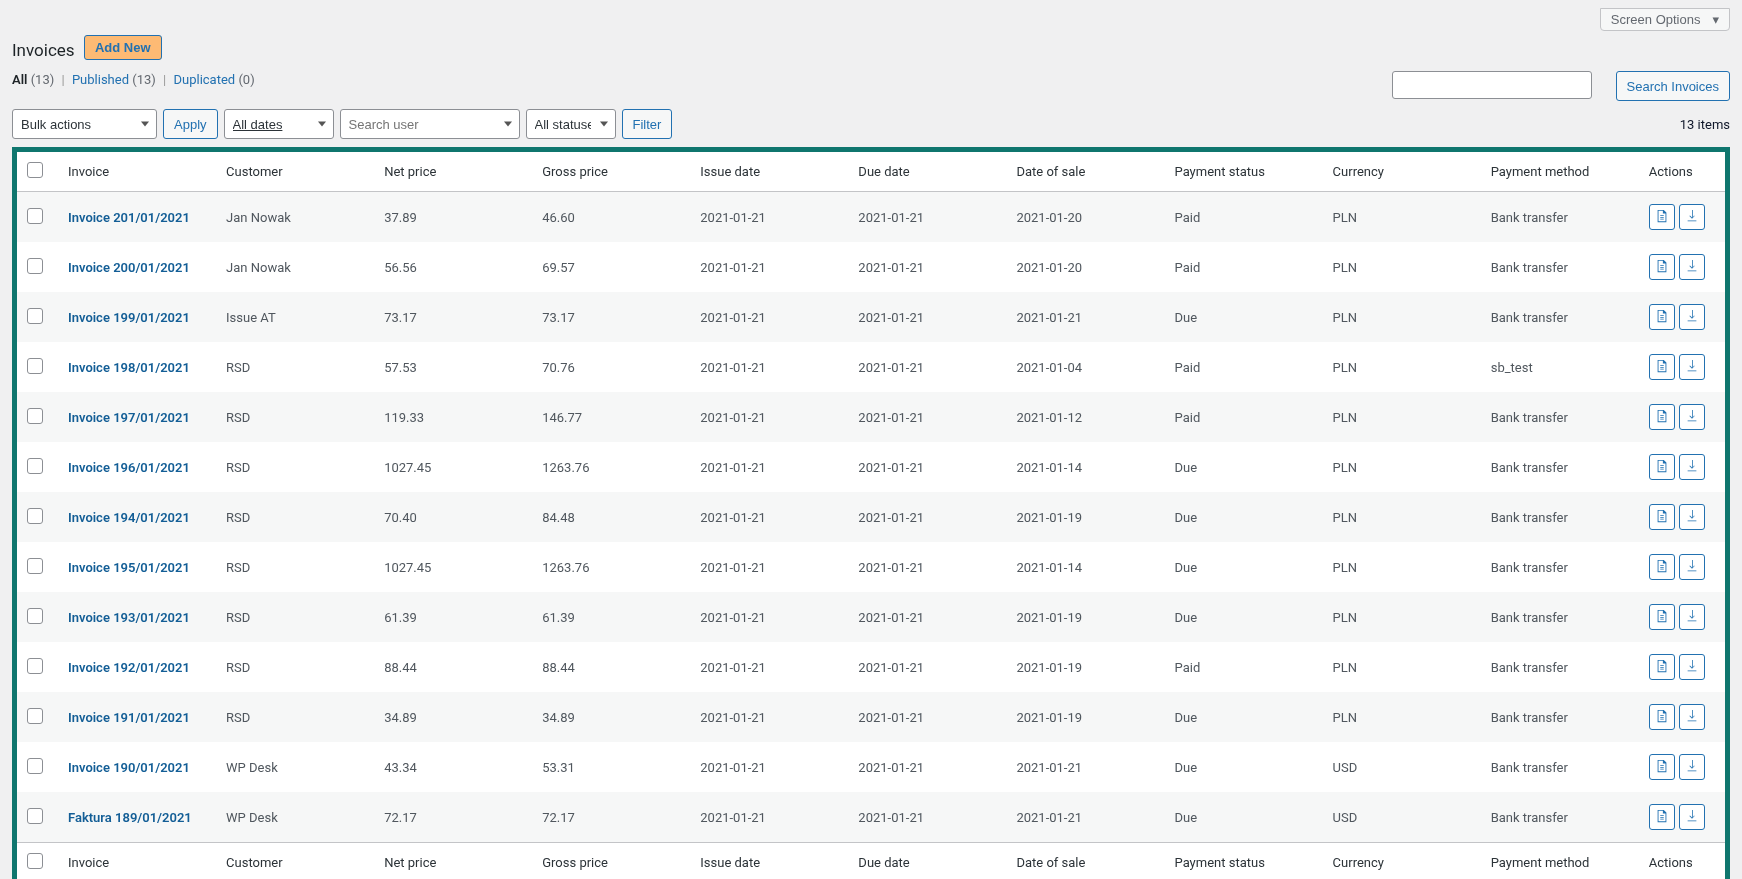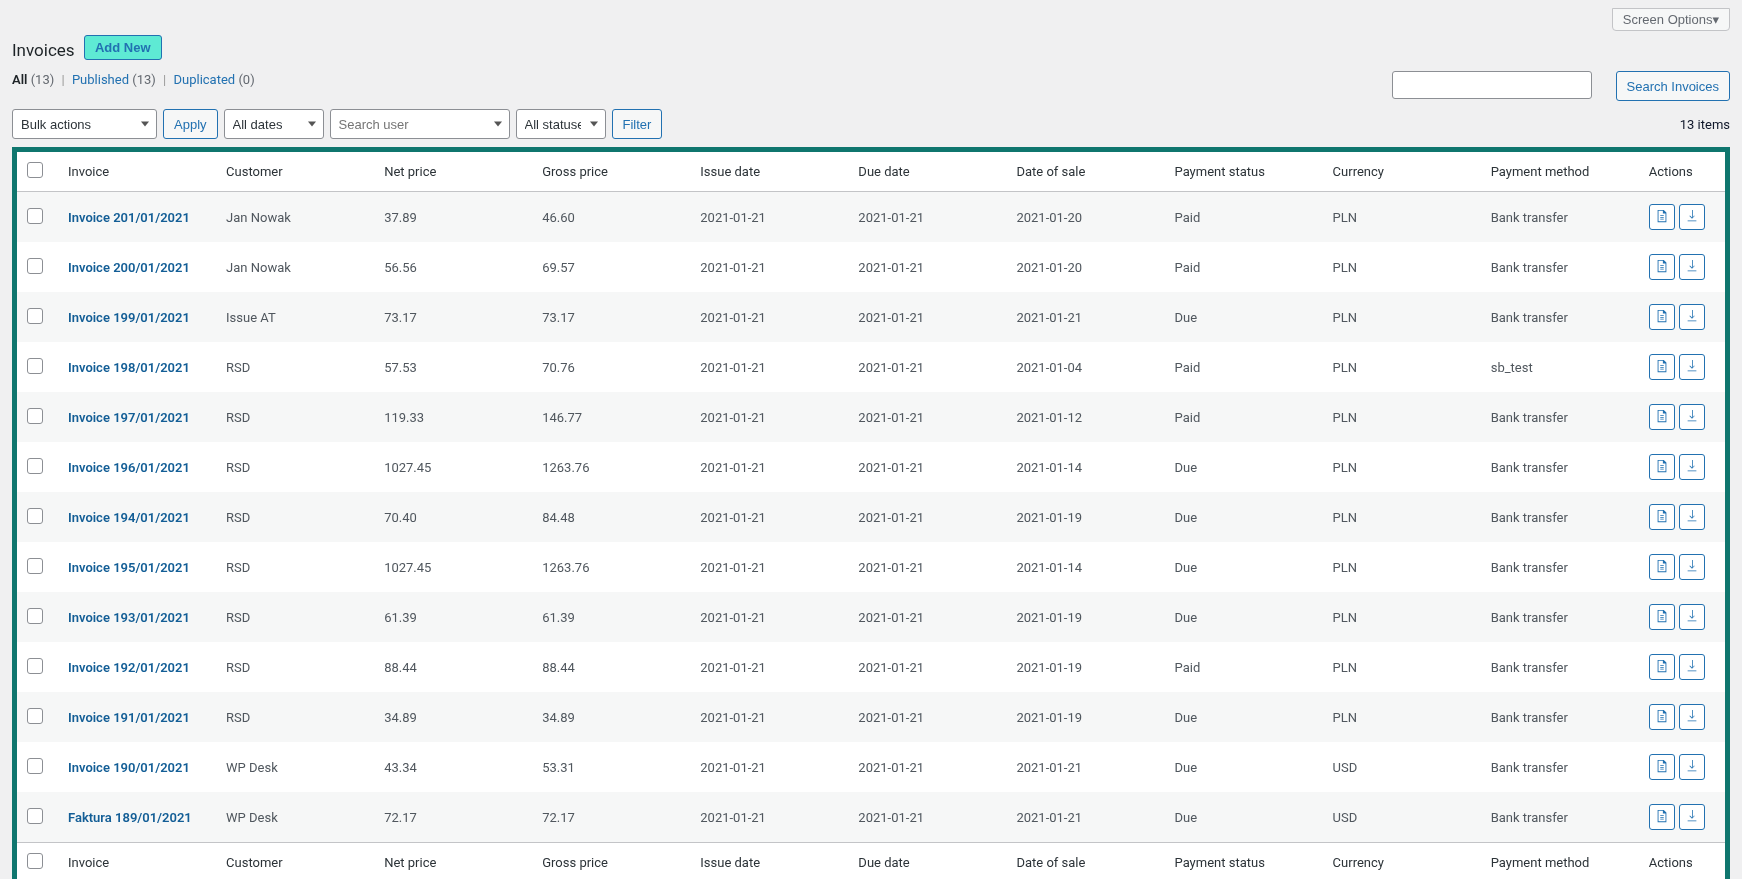--- a/index.html
+++ b/index.html
@@ -13,35 +13,35 @@
   .topbar { display: flex; justify-content: flex-end; margin-bottom: 4px; }
   .screen-options {
     background: #f6f7f7;
     border: 1px solid #c3c4c7;
     padding: 3px 10px;
     font-size: 13px;
     color: #646970;
     cursor: pointer;
     display: flex;
     align-items: center;
-    gap: 0;
+    gap: 12px;
     border-radius: 0 0 4px 4px;
   }
   h1.heading {
     display: inline-block;
     font-size: 17px;
     font-weight: 400;
     margin-right: 6px;
     color: #1d2327;
   }
   .add-new {
     display: inline-block;
     border: 1px solid #2271b1;
     color: #2271b1;
-    background: #5eead4;
+    background: #fdba74;
     padding: 4px 10px;
     border-radius: 3px;
     font-size: 13px;
     font-weight: 600;
     cursor: pointer;
     vertical-align: 4px;
   }
   .subsubsub {
     margin: 12px 0 8px;
     font-size: 13px;
@@ -99,21 +99,21 @@
     position: absolute;
     right: 8px; top: 50%;
     transform: translateY(-50%);
     width: 0; height: 0;
     border-left: 4px solid transparent;
     border-right: 4px solid transparent;
     border-top: 5px solid #555;
     pointer-events: none;
   }
   .bulk-select { width: 145px; }
-  .dates-select { width: 100px; }
+  .dates-select { width: 110px; text-decoration: underline; }
   .user-input { width: 180px; color: #888; }
   .status-select { width: 90px; }
   .count-right {
     margin-left: auto;
     color: #0f172a;
     font-size: 13px;
   }
 
   table.wp-list-table {
     width: 100%;

